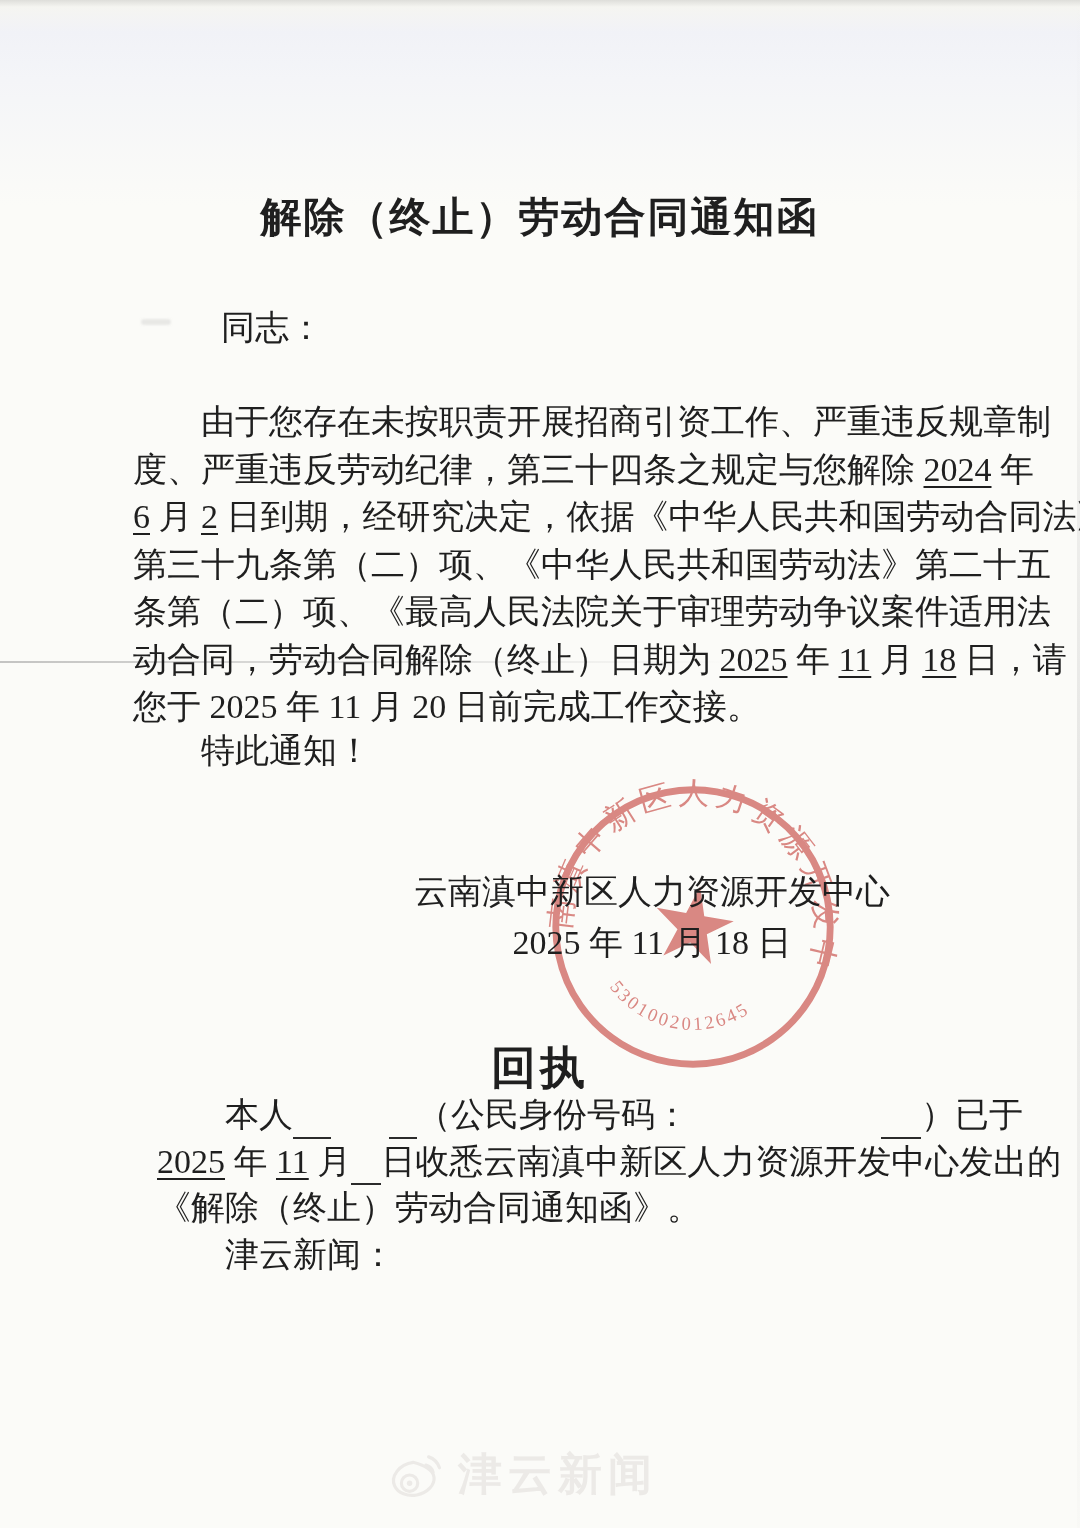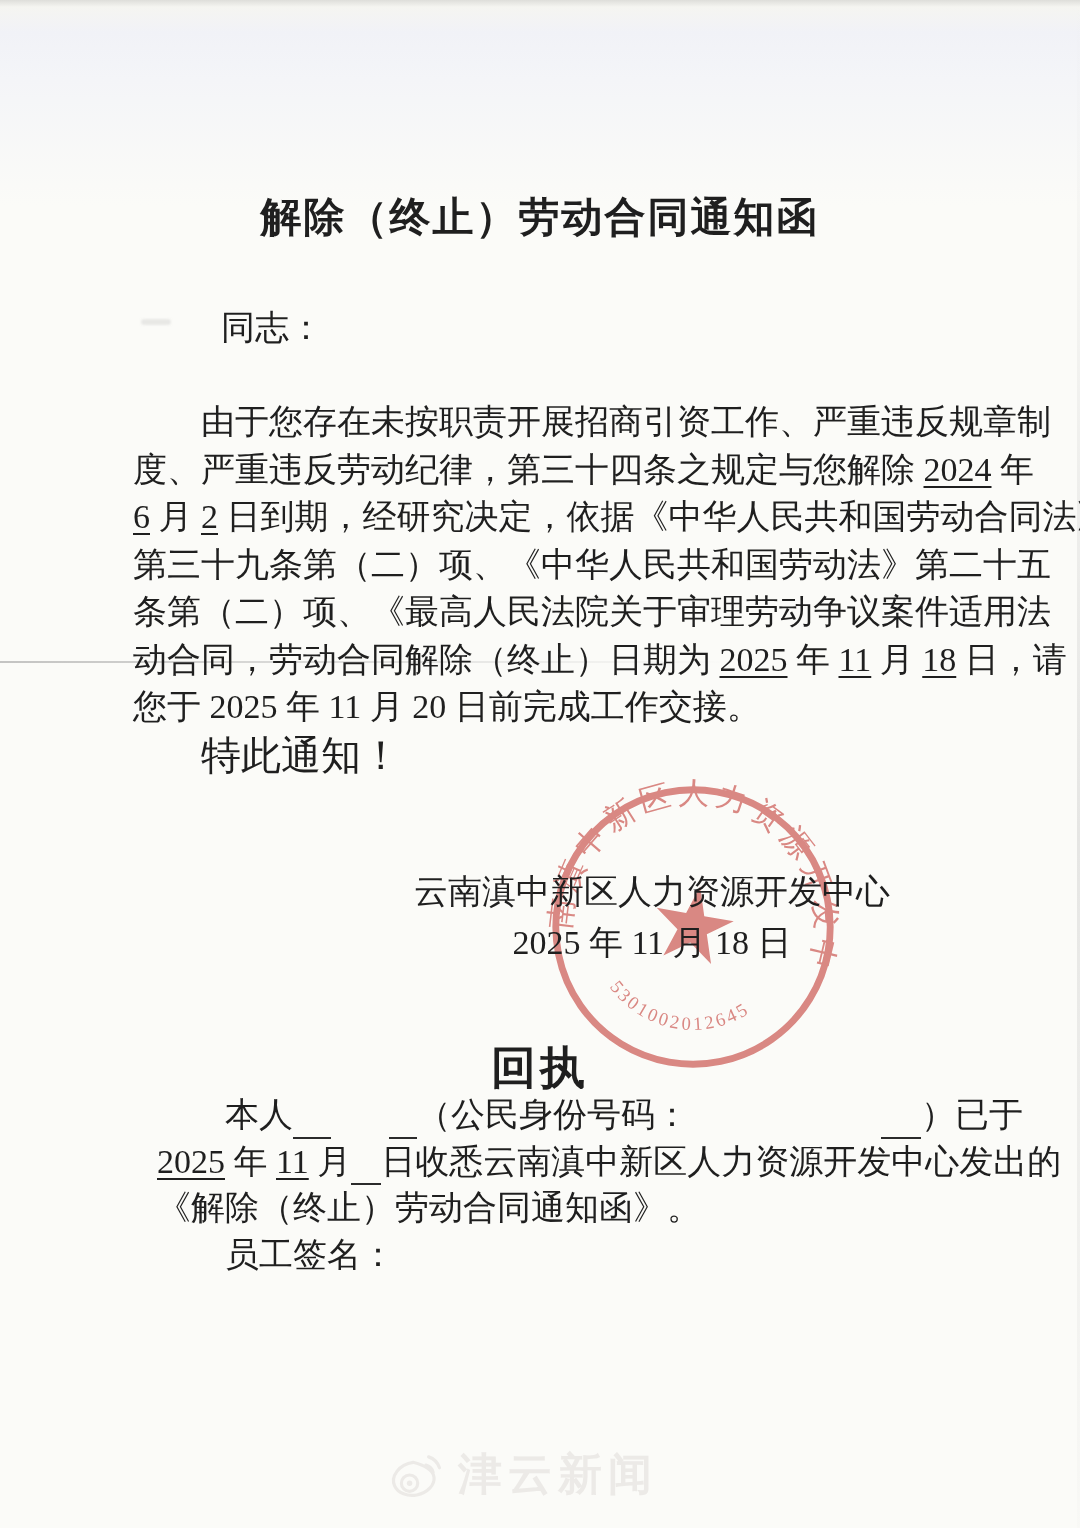--- a/index.html
+++ b/index.html
@@ -53,21 +53,21 @@
     text-decoration:underline;
     text-decoration-thickness:2px;
     text-underline-offset:5px;
   }
   .blank{
     display:inline-block;height:1em;vertical-align:bottom;
     border-bottom:2px solid #2b2b2b;
   }
   .gapseg{display:inline-block;height:1em;vertical-align:bottom;}
   .closing{
-    position:absolute;top:728px;left:201px;font-size:40px;
+    position:absolute;top:728px;left:201px;font-size:34px;
   }
   .signature{
     position:absolute;top:866px;left:0;width:100%;z-index:3;
   }
   .sig-inner{
     margin-left:auto;margin-right:190px;width:fit-content;
     text-align:center;font-size:34px;line-height:51px;
   }
   .seal{
     position:absolute;left:546px;top:780px;width:294px;height:294px;
@@ -134,21 +134,21 @@
     <textPath href="#sealArcBottom" startOffset="50%" text-anchor="middle">5301002012645</textPath>
   </text>
 </svg>
 
 <div class="receipt-heading">回执</div>
 
 <div class="receipt-lines">
     <div class="tline"><span class="ind"></span><span>本人</span><span class="blank" style="width: 38px;"></span><span class="gapseg" style="width: 58px;"></span><span class="blank" style="width: 28px;"></span><span>（公民身份号码：</span><span class="gapseg" style="width: 192px;"></span><span class="blank" style="width: 40px;"></span><span>）已于</span></div>
     <div class="tline"><span class="u">2025</span><span> 年 </span><span class="u">11</span><span> 月</span><span class="blank" style="width: 30px;"></span><span>日收悉云南滇中新区人力资源开发中心发出的</span></div>
     <div class="tline"><span>《解除（终止）劳动合同通知函》。</span></div>
-    <div class="tline"><span class="ind"></span><span>员工签名：</span></div>
+    <div class="tline"><span class="ind"></span><span>津云新闻：</span></div>
   </div>
 
 <div class="watermark">
   <svg width="58" height="58" viewBox="0 0 64 64" fill="none" stroke="#eceae7" stroke-width="3.5" stroke-linecap="round">
     <path d="M30 18 C 14 20 5 34 9.5 44 C 13 52 24 56 34 54 C 46 51.5 54 43 53 34.5 C 52 26.5 43 21.5 30 18 Z"></path>
     <circle cx="26" cy="41" r="9"></circle>
     <circle cx="26" cy="41" r="3" fill="#eceae7" stroke="none"></circle>
     <path d="M44 21 a 11 11 0 0 1 8 8"></path>
     <path d="M47 12 a 19 19 0 0 1 12 12"></path>
   </svg>

